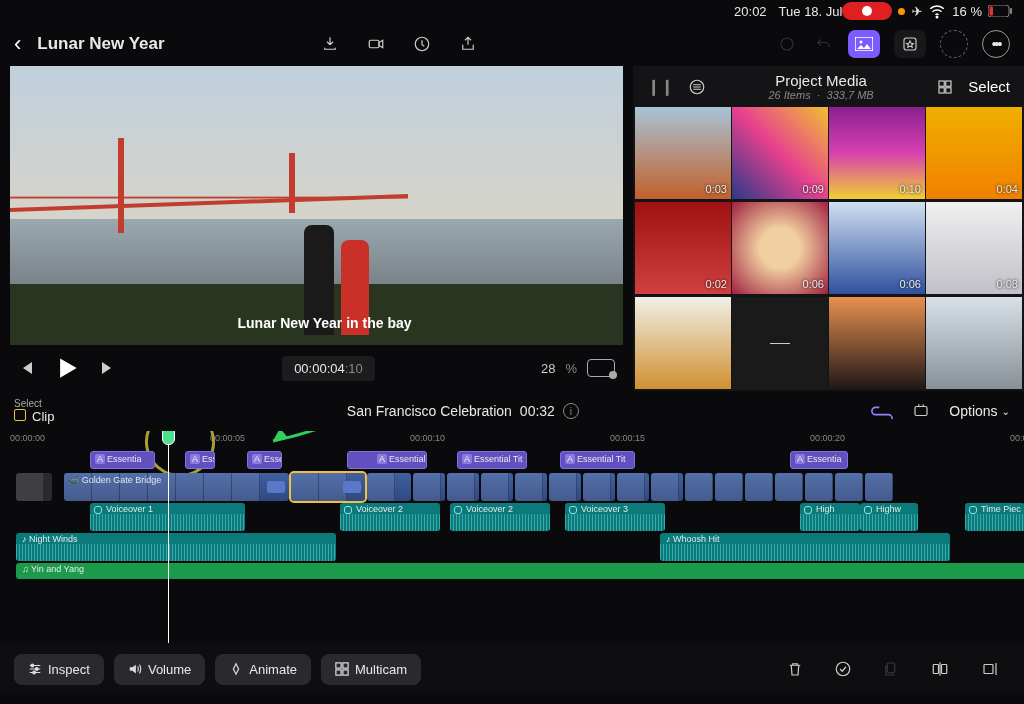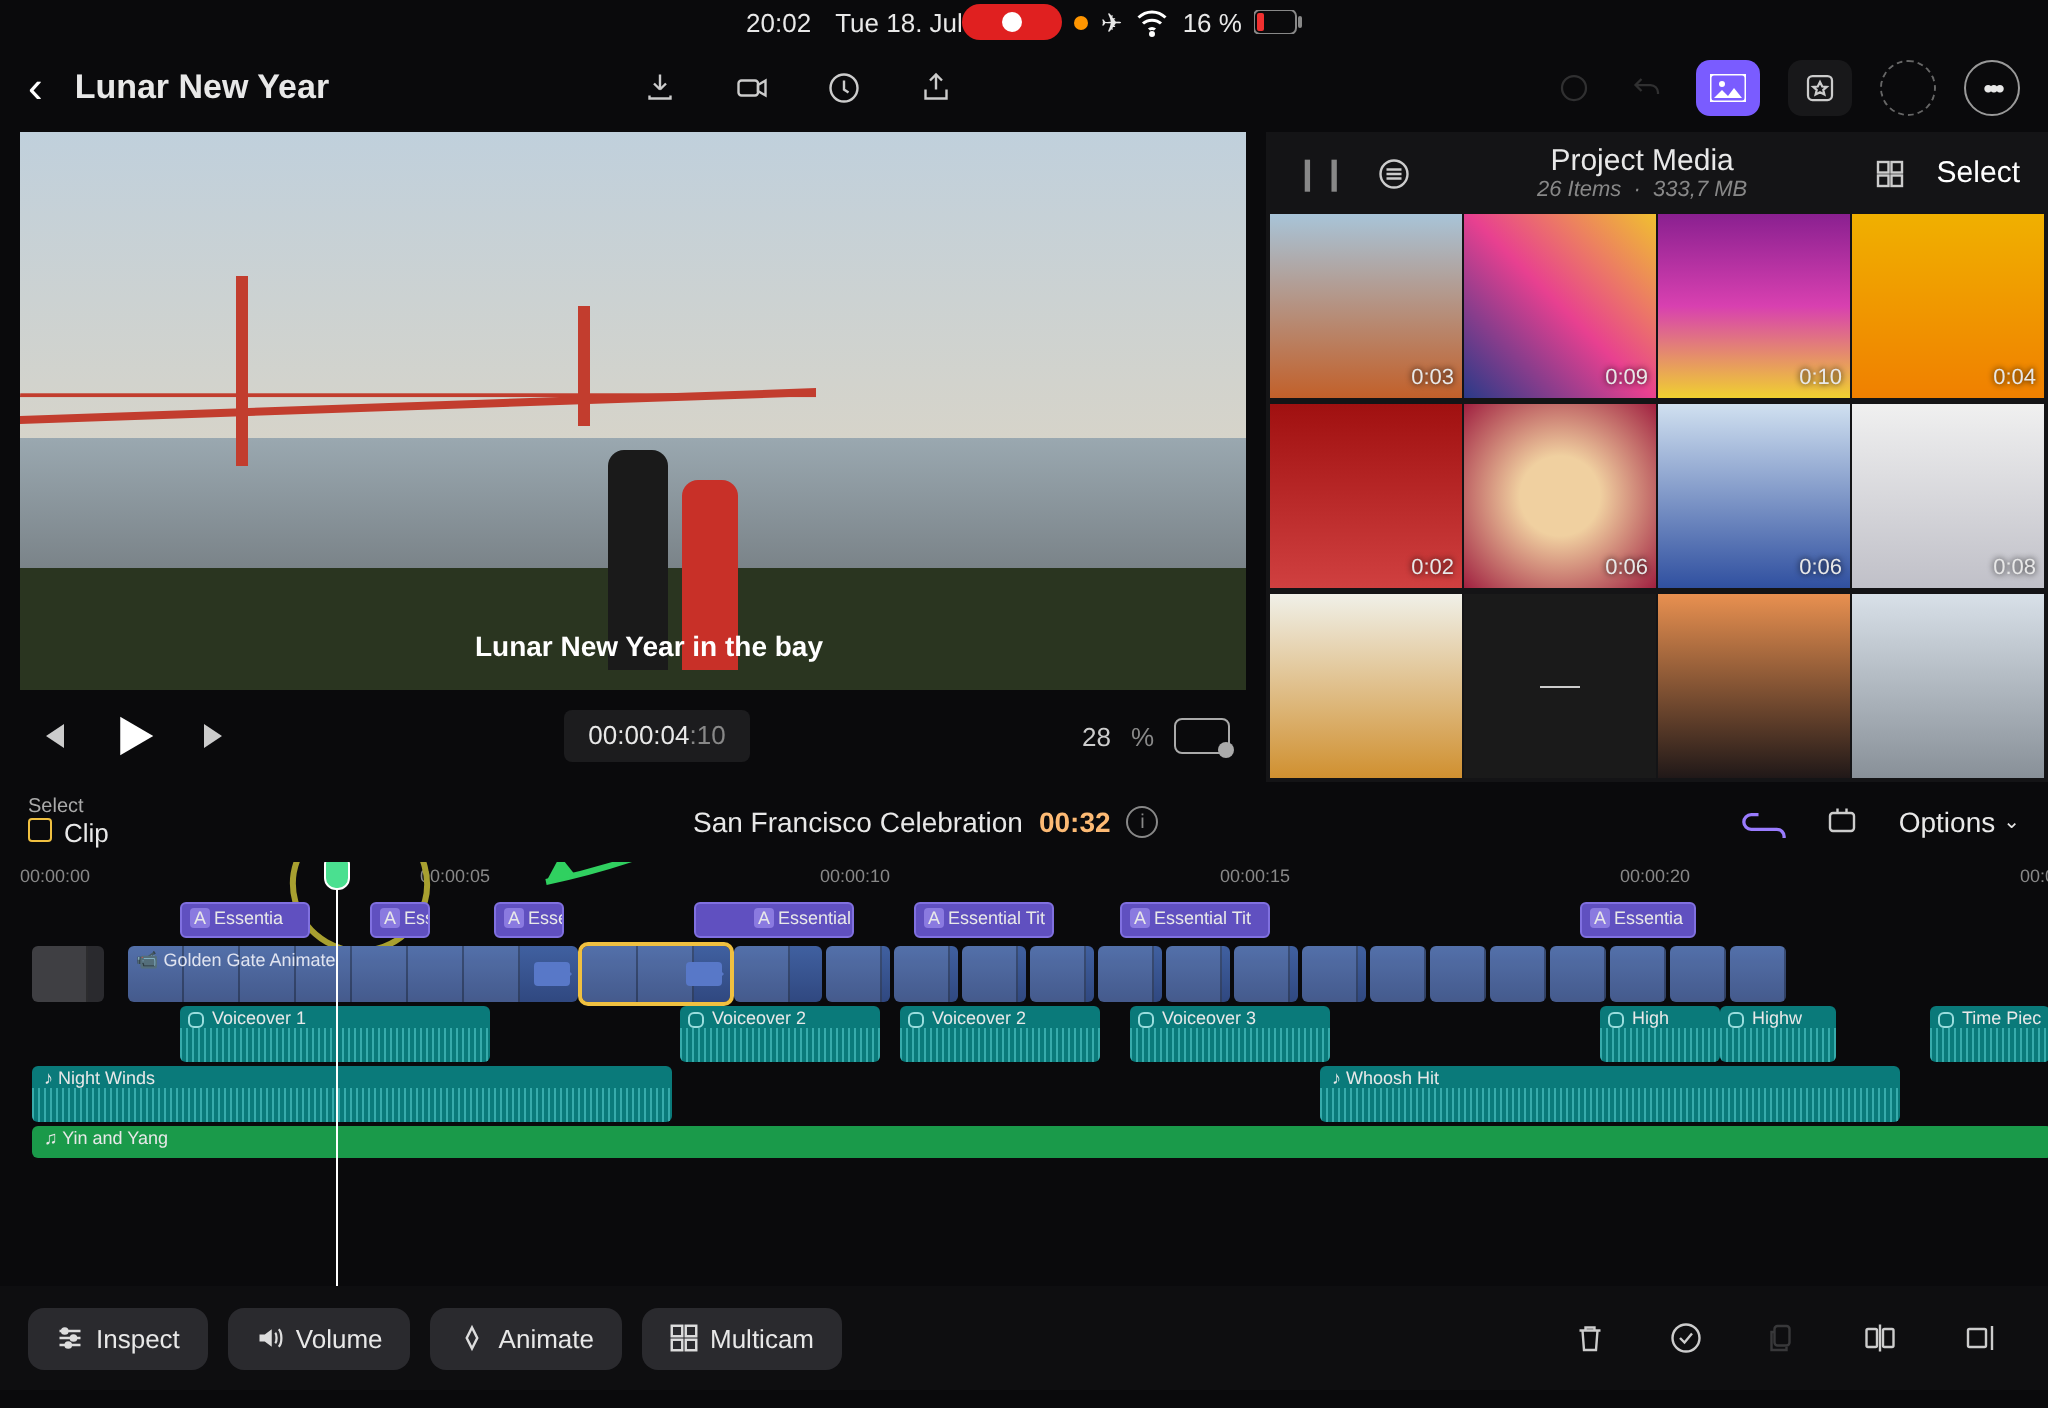--- a/index.html
+++ b/index.html
@@ -1,19 +1,19 @@
 <!DOCTYPE html>
 <html><head>
 <meta charset="utf-8">
 <style>
   * { margin: 0; padding: 0; box-sizing: border-box; font-family: -apple-system, BlinkMacSystemFont, "Helvetica Neue", sans-serif; }
   body { background: #0a0a0c; color: #e8e8e8; width: 1024px; height: 704px; overflow: hidden; position: relative; }
   
   
-  .status-bar { display: flex; justify-content: center; align-items: center; padding: 4px 12px; font-size: 13px; height: 22px; }
+  .status-bar { display: flex; justify-content: flex-end; align-items: center; padding: 4px 12px; font-size: 13px; height: 22px; }
   .status-left { display: flex; gap: 12px; }
   .status-right { display: flex; align-items: center; gap: 6px; }
   .rec-pill { background: #e02020; border-radius: 12px; width: 50px; height: 18px; display: flex; align-items: center; justify-content: center; }
   .rec-dot { width: 10px; height: 10px; background: #fff; border-radius: 50%; }
   .orange-dot { width: 7px; height: 7px; background: #ff9500; border-radius: 50%; }
   
   
   .top-bar { display: flex; align-items: center; padding: 8px 14px; height: 44px; gap: 16px; }
   .back-chevron { font-size: 22px; color: #fff; }
   .project-title { font-size: 17px; font-weight: 600; flex: 1; }
@@ -77,21 +77,21 @@
   .tg11 { background: linear-gradient(#e89050,#201818);} 
   .tg12 { background: linear-gradient(#d8e0e8,#889098);} 
   .dur { position:relative; z-index:2; text-shadow:0 0 3px #000;}
 
   
   .mid-bar { display:flex; align-items:center; padding:4px 14px; height:40px; gap:12px;}
   .select-info { font-size:10px; color:#aaa;}
   .clip-badge { display:flex; align-items:flex-start; gap:6px; font-size:13px;}
   .clip-sq { width:12px; height:12px; border:1.5px solid #f0c040; border-radius:2px;}
   .proj-name-wrap { flex:1; display:flex; justify-content:center; align-items:center; gap:8px; font-size:14px;}
-  .proj-dur { color:#fdba74;font-weight:bold;}
+  .proj-dur { color:#e5e5e5;}
   .info-i { width:16px; height:16px; border:1px solid #888; border-radius:50%; font-size:10px; display:flex; align-items:center; justify-content:center; color:#888;}
   .mid-right { display:flex; align-items:center; gap:18px;}
   .link-icon { color:#9a7cff;}
   .options-btn { display:flex; align-items:center; gap:4px; font-size:14px;}
 
   
   .timeline { position:relative; height:212px; overflow:hidden; padding-left:10px;}
   .ruler { display:flex; font-size:9px; color:#888; padding:2px 0 4px; border-bottom:4px solid transparent;}
   .ruler span { width:200px; flex-shrink:0;}
   .track-row { position:relative; height:28px; margin-bottom:2px;}
@@ -417,21 +417,21 @@
         <div class="v-thumb"></div>
       </div>
       <div class="v-clip" style="left: 54px; width: 225px;">
         <div class="v-thumb"></div>
         <div class="v-thumb"></div>
         <div class="v-thumb"></div>
         <div class="v-thumb"></div>
         <div class="v-thumb"></div>
         <div class="v-thumb"></div>
         <div class="v-thumb"></div>
-        <span class="v-label">📹 Golden Gate Animate</span>
+        <span class="v-label">📹 Golden Gate Bridge</span>
         <div class="cam-icon"></div>
       </div>
       <div class="v-clip sel" style="left: 281px; width: 74px;">
         <div class="v-thumb"></div>
         <div class="v-thumb"></div>
         <div class="cam-icon"></div>
       </div>
       <div class="v-clip" style="left: 357px; width: 44px;">
         <div class="v-thumb"></div>
       </div>

